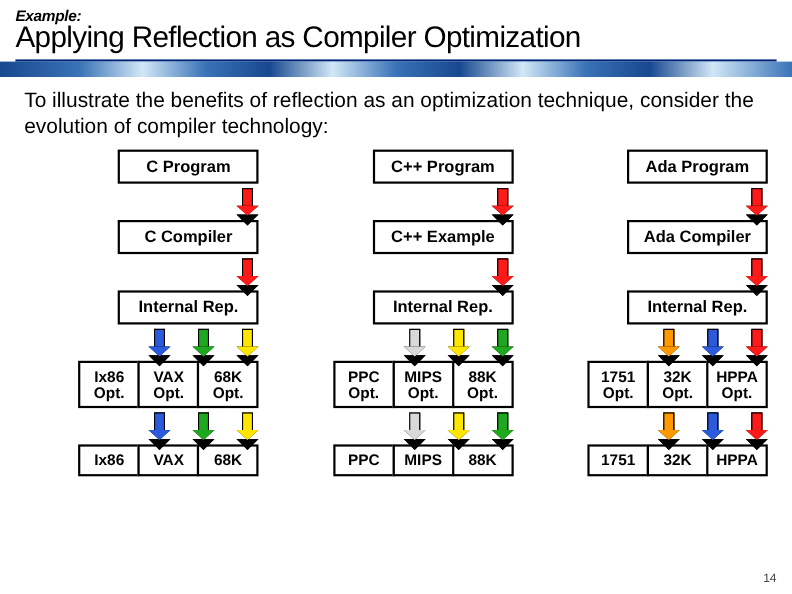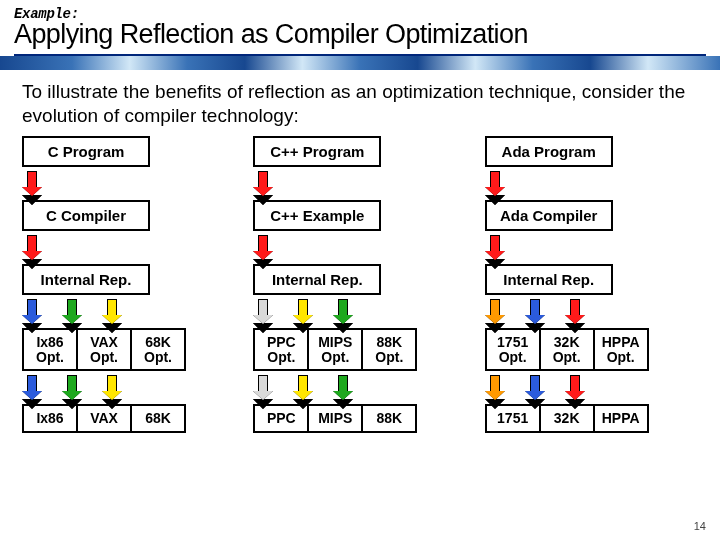--- a/index.html
+++ b/index.html
@@ -9,21 +9,21 @@
     background: #fff;
     font-family: Arial, Helvetica, sans-serif;
     position: relative;
     overflow: hidden;
   }
   .header {
     position: relative;
     padding: 6px 14px 0 14px;
   }
   .pretitle {
-    font-family: Liberation Mono, monospace;
+    font-family: Liberation Sans, sans-serif;
     font-style: italic;
     font-weight: 900;
     font-size: 14px;
     color: #000;
     letter-spacing: -0.3px;
   }
   .title {
     font-family: "Arial Black", Arial, sans-serif;
     font-weight: 400;
     font-size: 27px;
@@ -55,21 +55,21 @@
   .cols {
     display: flex;
     justify-content: space-between;
     padding: 0 22px;
     gap: 18px;
   }
   .col {
     flex: 1;
     display: flex;
     flex-direction: column;
-    align-items: flex-start;
+    align-items: flex-end;
   }
   .box {
     border: 2px solid #000;
     background: #fff;
     font-weight: bold;
     font-size: 15px;
     padding: 5px 10px;
     text-align: center;
     min-width: 128px;
     white-space: nowrap;

